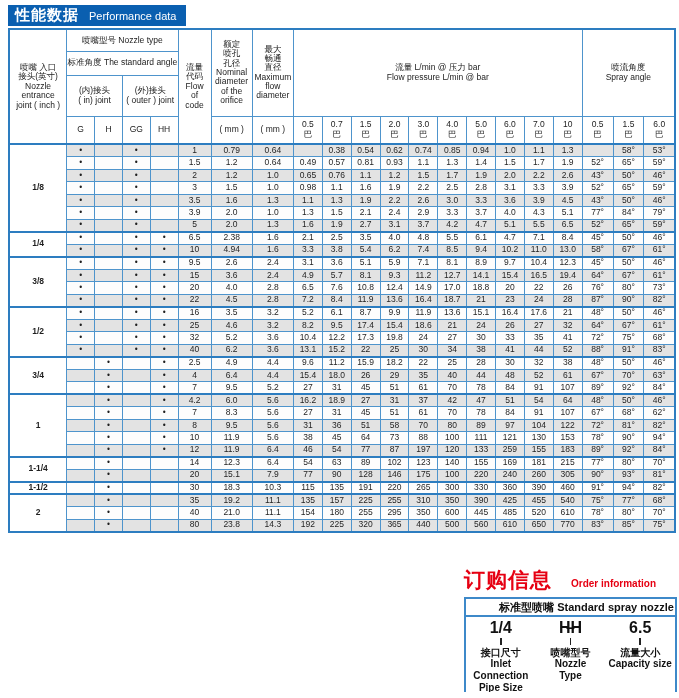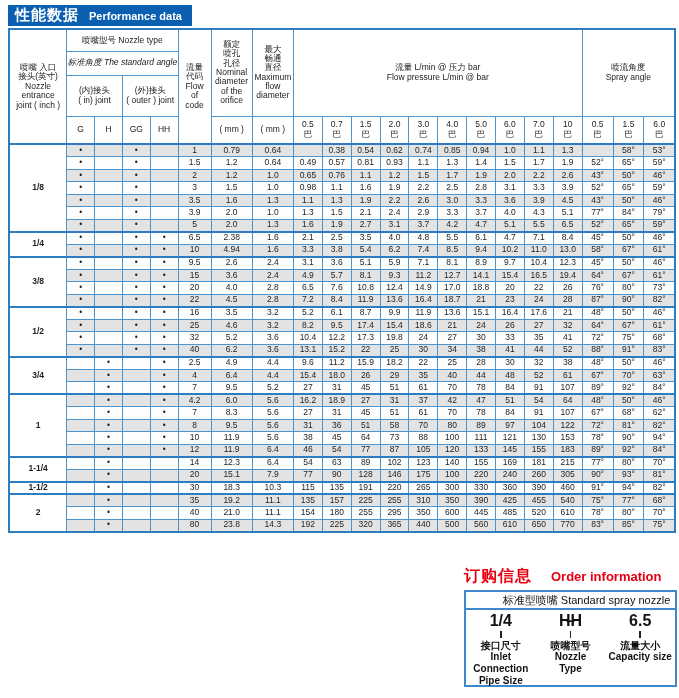--- a/index.html
+++ b/index.html
@@ -4,48 +4,48 @@
 <style>
   * { margin:0; padding:0; box-sizing:border-box; }
   html,body { background:#fff; }
   body { font-family:"Liberation Sans","DejaVu Sans",sans-serif; color:#1c1c1c; }
   #page { position:relative; width:679px; height:692px; background:#fff; overflow:hidden; }
 
   
   .title-bar { position:absolute; left:8px; top:5px; height:21px; background:#0a5fb0;
     display:flex; align-items:center; padding:0 10px 0 7px; }
   .title-zh { color:#fff; font-size:15px; font-weight:bold; letter-spacing:1px; }
-  .title-en { color:#fff; font-size:11px; font-weight:bold; margin-left:10px;text-align:center; }
+  .title-en { color:#fff; font-size:11px; font-weight:normal; margin-left:10px;text-align:center; }
 
   
   table.perf { position:absolute; left:8px; top:28px; width:668px; border-collapse:collapse;
     table-layout:fixed; border:2px solid #2d7dc0; }
   table.perf td { border:1px solid #4e94cc; text-align:center; vertical-align:middle;
     font-size:8.5px; line-height:1.1; overflow:hidden; }
   td.hc { background:#fff; font-size:8.8px; color:#222; }
   .prelines { white-space:pre-line; }
   tr.hr1 td { height:22px; }
-  tr.hr2 td { height:24px;font-style:italic; }
+  tr.hr2 td { height:24px; }
   tr.hr3 td { height:41px; }
   tr.hr4 td { height:28px; }
   tbody td { height:12.5px; padding:0 1px; color:#1f1f1f; }
   tr.zr0 td { background:#e3e3e3; }
   tr.zr1 td { background:#fdfdfd; }
   td.glabel { background:#fff !important; font-weight:bold; font-size:9px; }
   tr.group-start td { border-top:2px solid #2d7dc0; }
   td.dot { font-size:9px; }
 
   
   .order { position:absolute; left:464px; top:566px; width:213px; }
   .order-title { display:flex; align-items:baseline; margin-bottom:3px; }
-  .order-title-zh { color:#e60012; font-size:16px; font-weight:bold; letter-spacing:1px; }
-  .order-title-en { color:#e60012; font-size:13px; font-weight:bold; margin-left:19px;text-align:right; }
+  .order-title-zh { color:#e60012; font-size:21px; font-weight:bold; letter-spacing:1px; }
+  .order-title-en { color:#e60012; font-size:10px; font-weight:bold; margin-left:19px; }
   .order-box { border:2px solid #3d89c9; width:213px; height:97px; background:#fff; position:relative; }
   .order-box-header { height:18px; border-bottom:2px solid #3d89c9; display:flex;
-    align-items:center; justify-content:center; font-size:11px; font-weight:normal; color:#111;padding-left:32px; }
+    align-items:center; justify-content:center; font-size:11px; font-weight:bold; color:#111;padding-left:32px; }
   .order-cols { display:flex; width:100%; }
   .order-col { flex:1; display:flex; flex-direction:column; align-items:center; padding-top:2px; }
   .order-code { font-size:16px; font-weight:bold; color:#111; line-height:1.1; }
   .order-tick { width:1.5px; height:7px; background:#222; margin:1px 0 2px 0; }
   .order-label { font-size:10px; font-weight:bold; color:#111; text-align:center; line-height:1.18; }
   .order-sep { position:absolute; left:50%; top:20px; transform:translateX(-50%);
     font-size:16px; font-weight:bold; color:#111; }
 </style>
 </head>
 <body>
@@ -696,24 +696,24 @@
           <td class="dot">•</td>
           <td class="dot"></td>
           <td class="dot">•</td>
           <td>12</td>
           <td>11.9</td>
           <td>6.4</td>
           <td>46</td>
           <td>54</td>
           <td>77</td>
           <td>87</td>
-          <td>105</td>
+          <td>197</td>
           <td>120</td>
           <td>133</td>
-          <td>145</td>
+          <td>259</td>
           <td>155</td>
           <td>183</td>
           <td>89°</td>
           <td>92°</td>
           <td>84°</td>
         </tr>
         <tr class="zr1 group-start">
           <td class="glabel" rowspan="2">1-1/4</td>
           <td class="dot"></td>
           <td class="dot">•</td>

